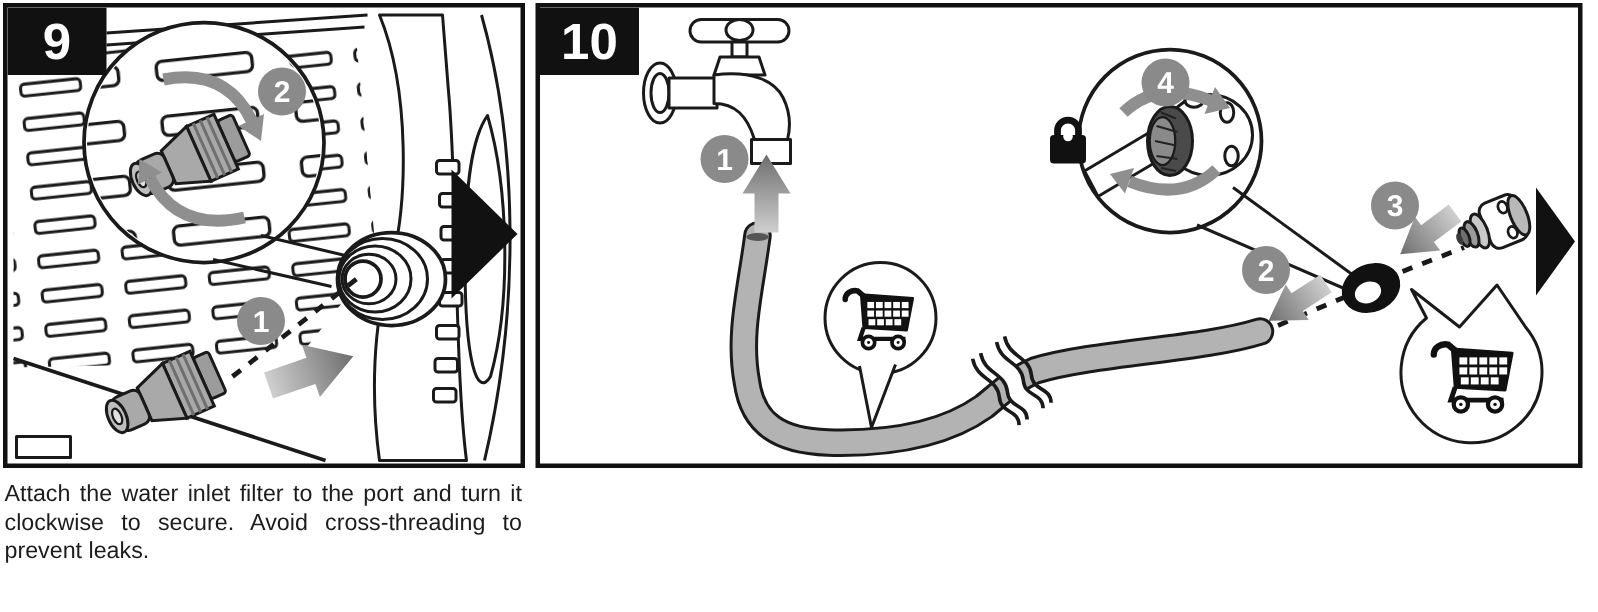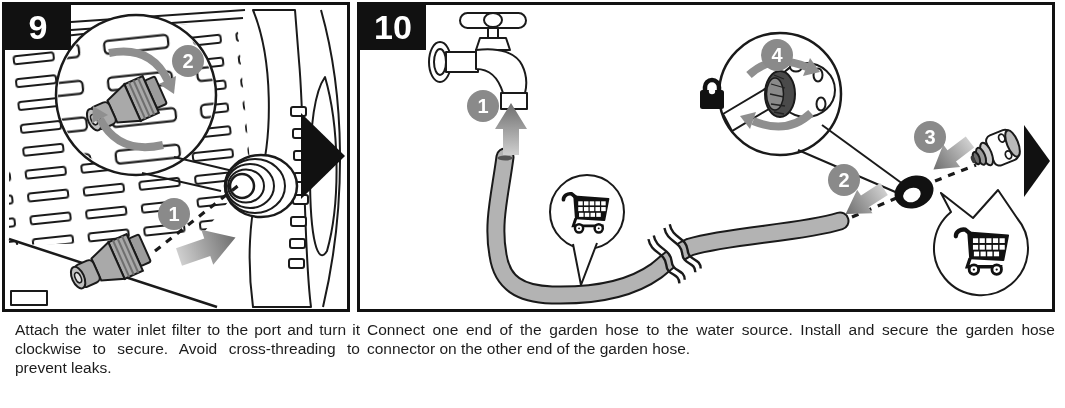--- a/index.html
+++ b/index.html
@@ -2,21 +2,21 @@
 <html><head>
 <meta charset="utf-8">
 <style>
   html,body{margin:0;padding:0;background:#ffffff;}
   body{width:1065px;height:408px;font-family:"Liberation Sans",sans-serif;overflow:hidden;}
   .panels{display:flex;gap:7px;padding:2px 0 0 2px;}
   .panel{border:3px solid #111;background:#fff;margin:0;}
   .panel svg{display:block;}
   .captions{display:flex;gap:7px;padding:8px 0 0 3px;}
   .caption{margin:0;font-size:15.5px;line-height:19px;color:#1c1c1c;text-align:justify;}
-  .cap1{width:345px;margin-left:12px;}
+  .cap1{width:345px;}
   .cap2{width:688px;}
   .badge-num{font-family:"Liberation Sans",sans-serif;font-weight:bold;font-size:34px;fill:#ffffff;text-anchor:middle;}
   .co{font-family:"Liberation Sans",sans-serif;font-weight:bold;font-size:20px;fill:#ffffff;text-anchor:middle;}
 </style>
 </head>
 <body>
 
 <div class="panels">
 
   <figure class="panel">
@@ -256,14 +256,13 @@
     <g>
       <rect x="0" y="0" width="66" height="45" fill="#111111"></rect>
       <text x="33" y="34" class="badge-num">10</text>
     </g>
   </svg>
   </figure>
 </div>
 
 <div class="captions">
   <p class="caption cap1">Attach the water inlet filter to the port and turn it clockwise to secure. Avoid cross-threading to prevent leaks.</p>
-  <p class="caption cap2">Connect one end of the garden hose to the water source. Install and secure the garden hose connector on the other end of the garden hose.</p>
 </div>
 
 </body></html>

